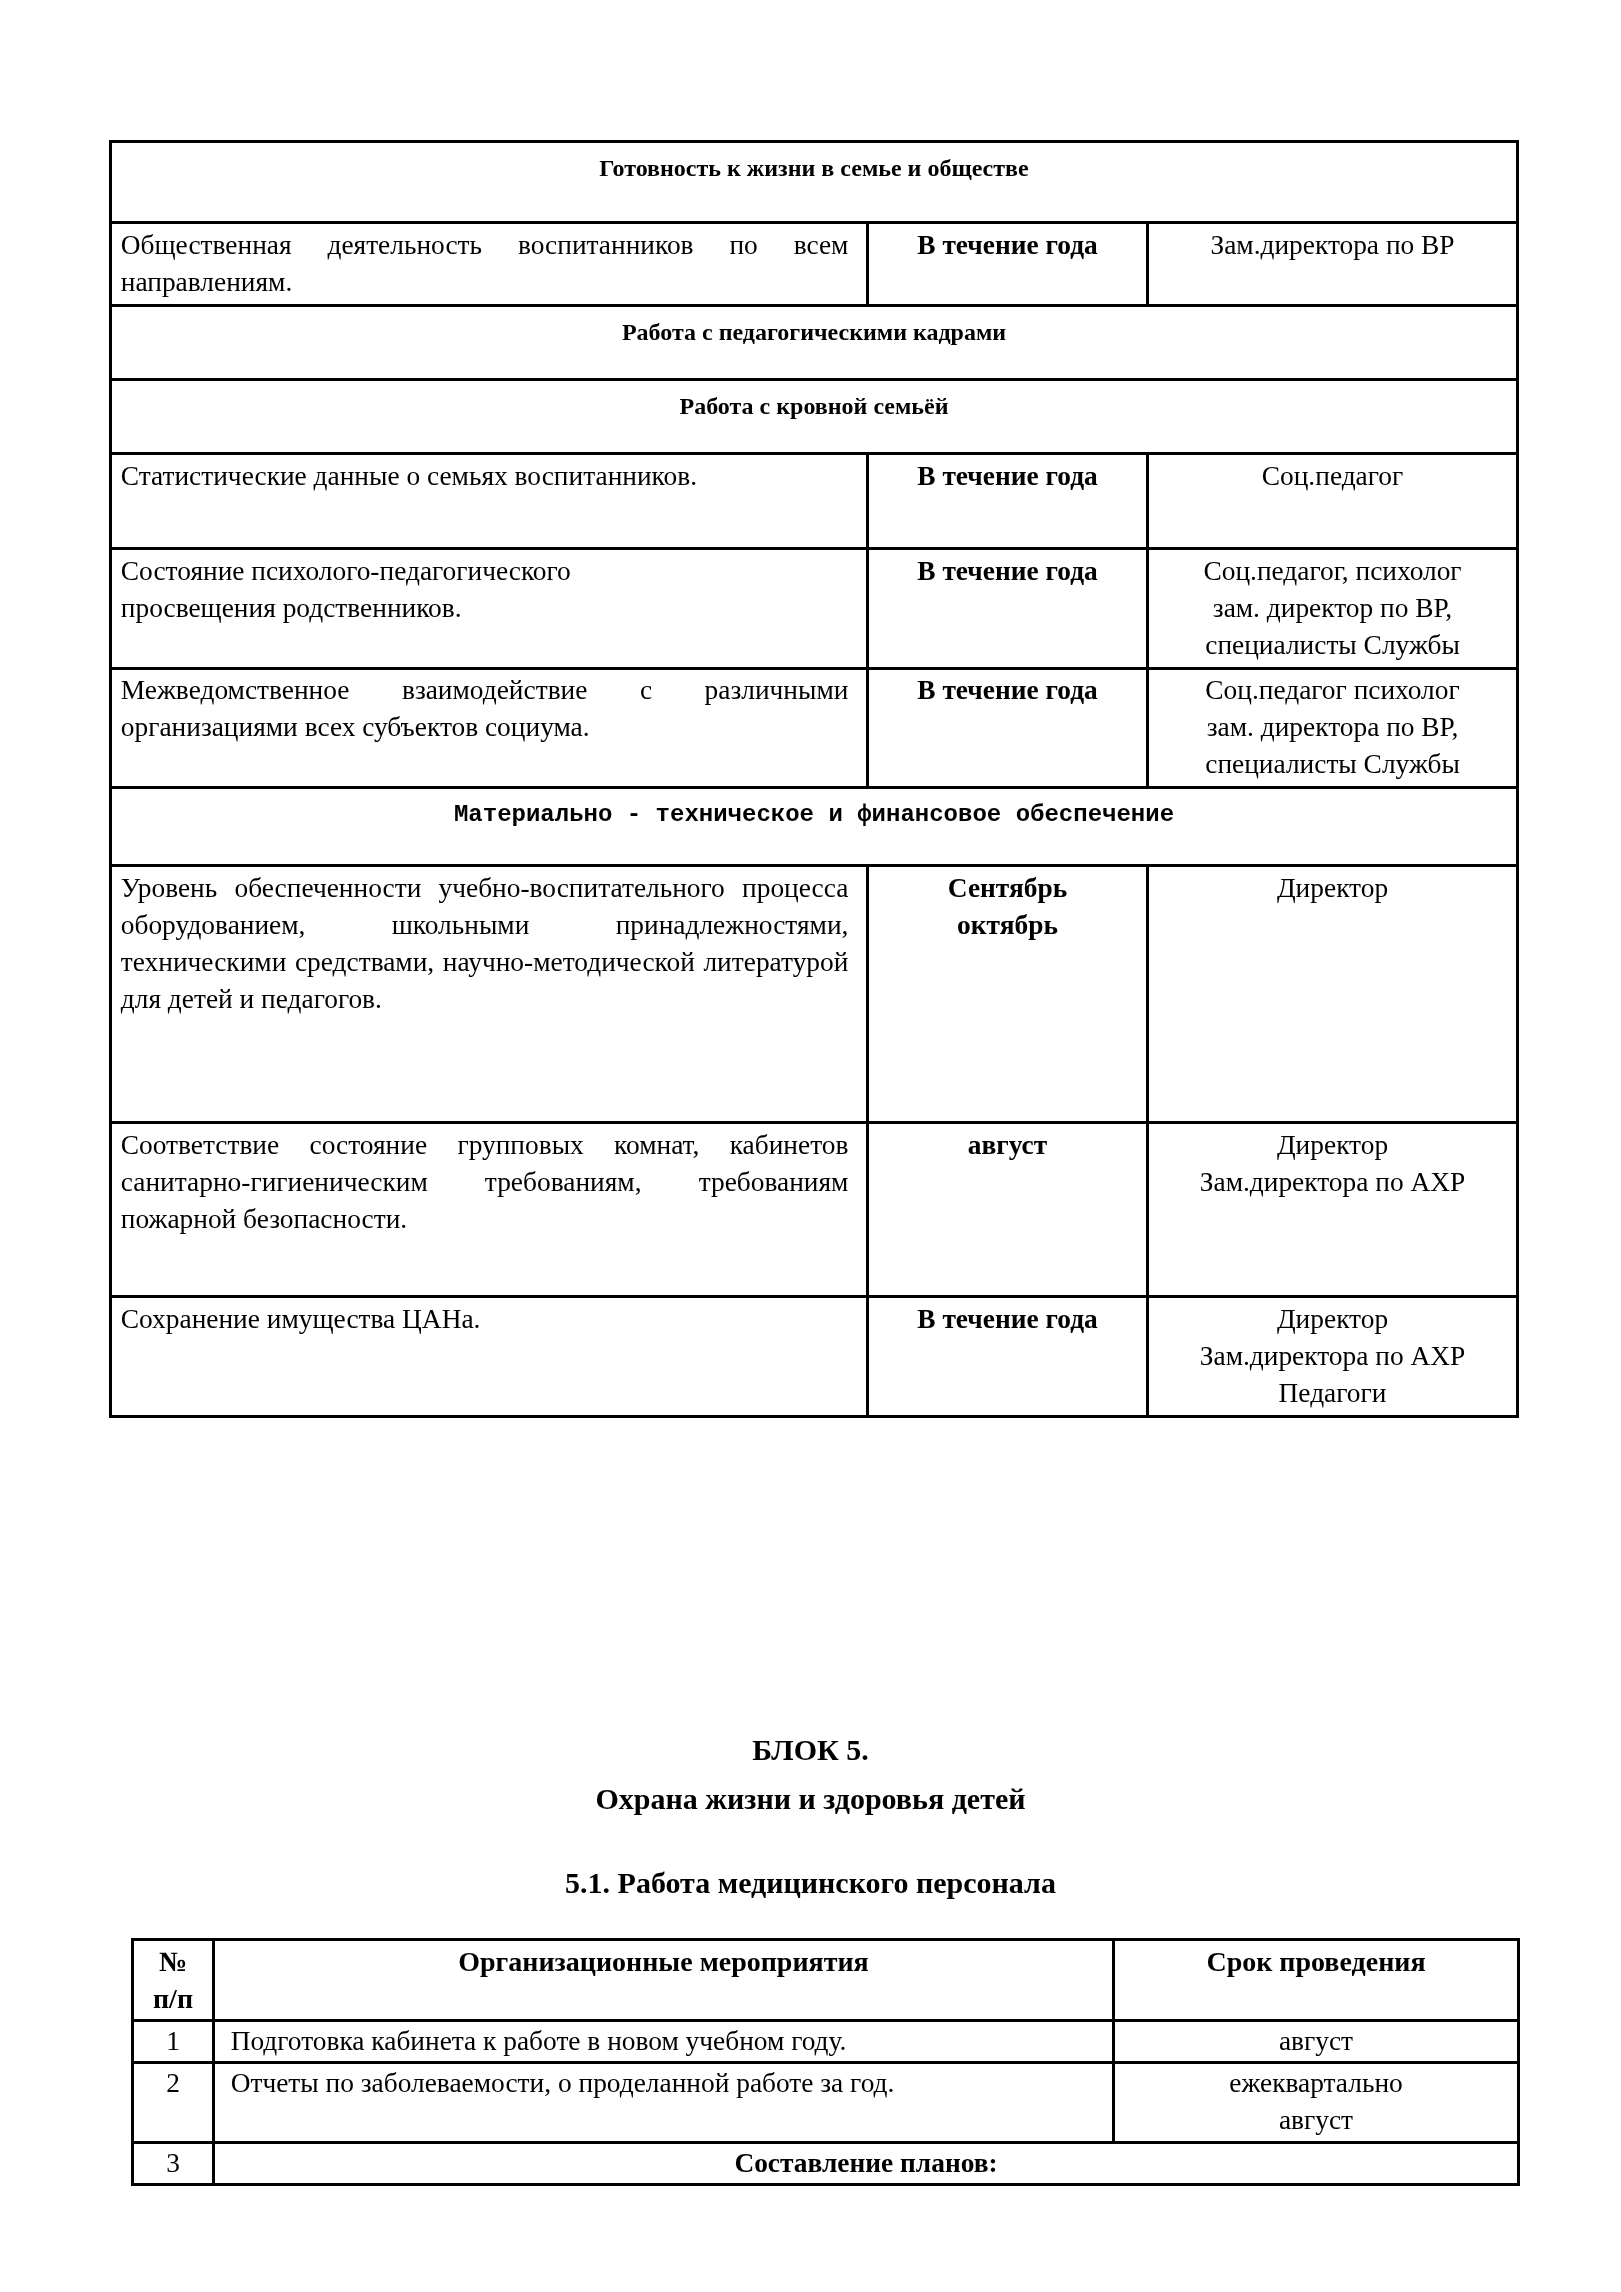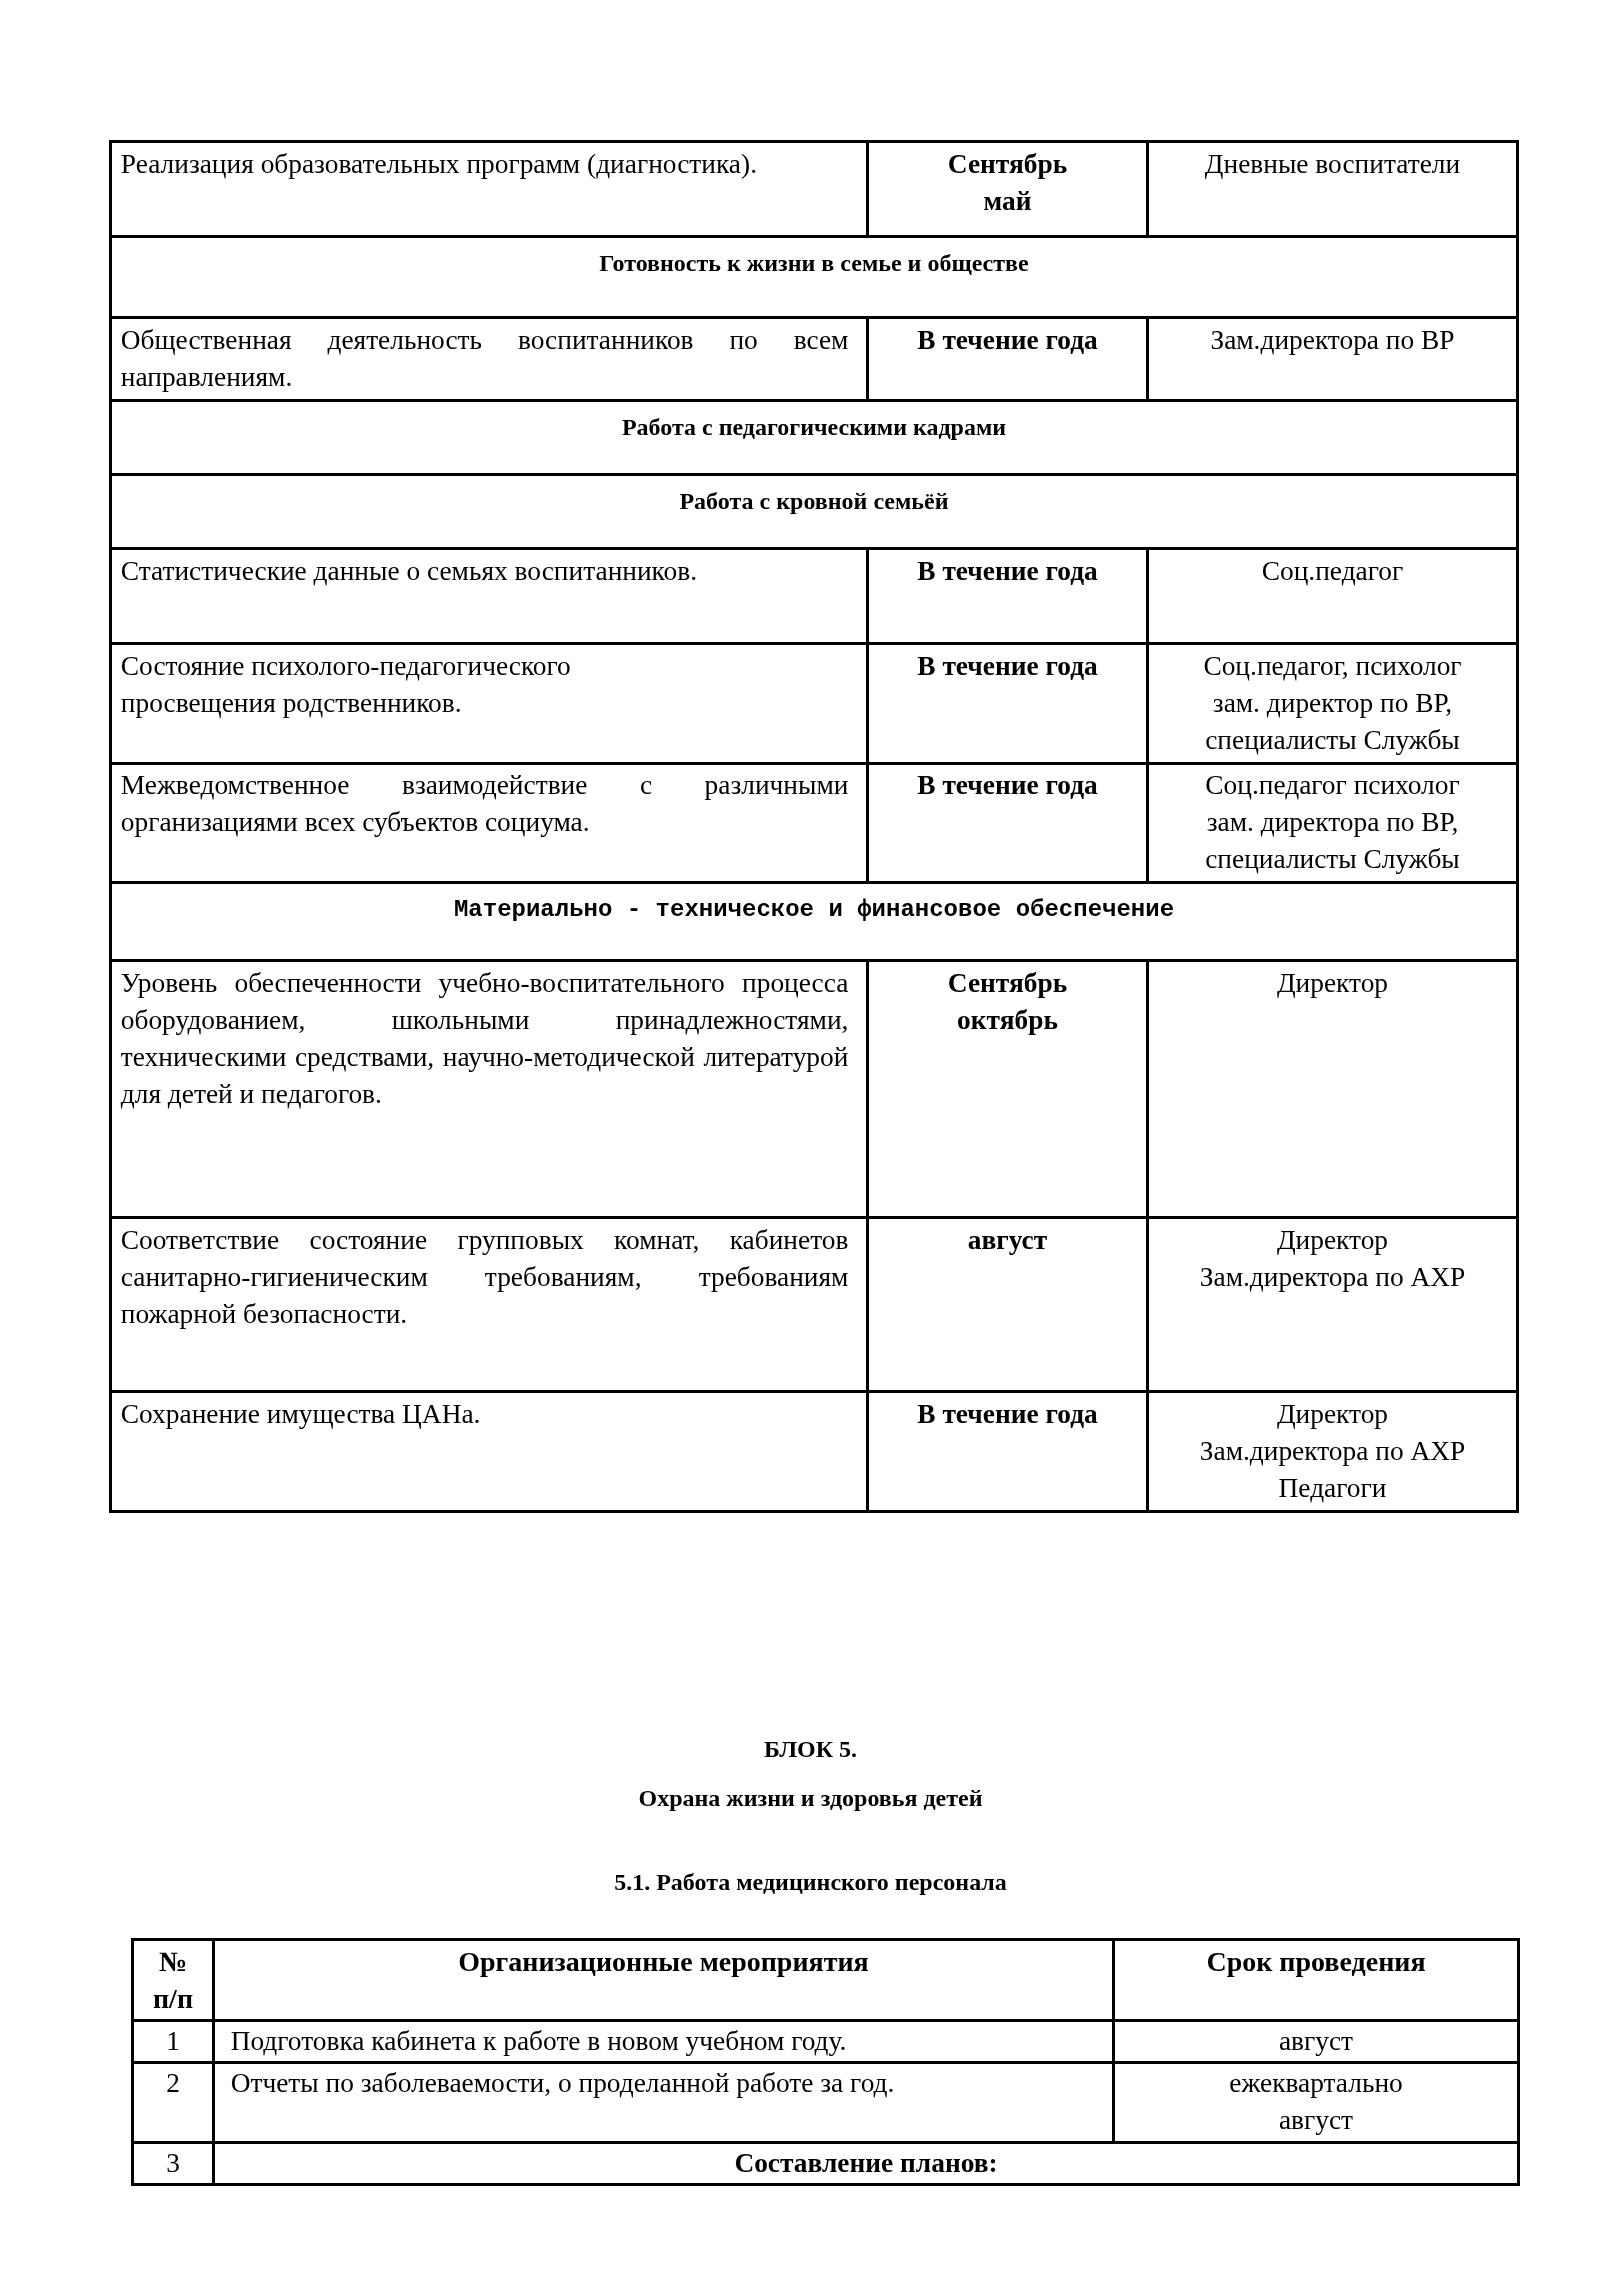--- a/index.html
+++ b/index.html
@@ -33,21 +33,21 @@
   #t1 td.term { font-weight: bold; text-align: center; padding: 2.9px 5.9px; }
   #t1 td.resp { text-align: center; padding: 2.9px 7.8px; }
   #t1 td.section { font-weight: bold; text-align: center; font-size: 24px; padding-top: 6.9px; }
   
   .h-block {
     position: absolute;
     left: 0;
     width: 100%;
     text-align: center;
     font-weight: bold;
-    font-size: 24px;
+    font-size: 30px;
     line-height: 49px;
   }
   #block-heading { top: 1725px; }
   #section-heading { top: 1858px; }
   
   #t2 { position: absolute; left: 131px; top: 1938px; width: 1386px; }
   #t2 th { font-weight: bold; text-align: center; padding: 2px 7.8px; font-size: 28px; }
   #t2 td { padding: 1px 7.8px; }
   #t2 td.num { text-align: center; padding: 1px 2px; }
   #t2 td.act { text-align: left; padding: 1px 11.8px 1px 15.7px; }
@@ -59,26 +59,20 @@
 
 <div class="page">
 
   <table id="t1">
     <colgroup>
       <col style="width:757px">
       <col style="width:280px">
       <col style="width:370px">
     </colgroup>
     <tbody id="t1-body">
-        <tr style="height: 95px;">
-          <td class="activity justify">Реализация образовательных программ (диагностика).</td>
-          <td class="term">Сентябрь
-май</td>
-          <td class="resp">Дневные воспитатели</td>
-        </tr>
         <tr style="height: 81px;">
           <td class="section" colspan="3">Готовность к жизни в семье и обществе</td>
         </tr>
         <tr style="height: 75px; margin-top: 10px;">
           <td class="activity justify">Общественная деятельность воспитанников по всем направлениям.</td>
           <td class="term">В течение года</td>
           <td class="resp">Зам.директора по ВР</td>
         </tr>
         <tr style="height: 74px;">
           <td class="section" colspan="3">Работа с педагогическими кадрами</td>

